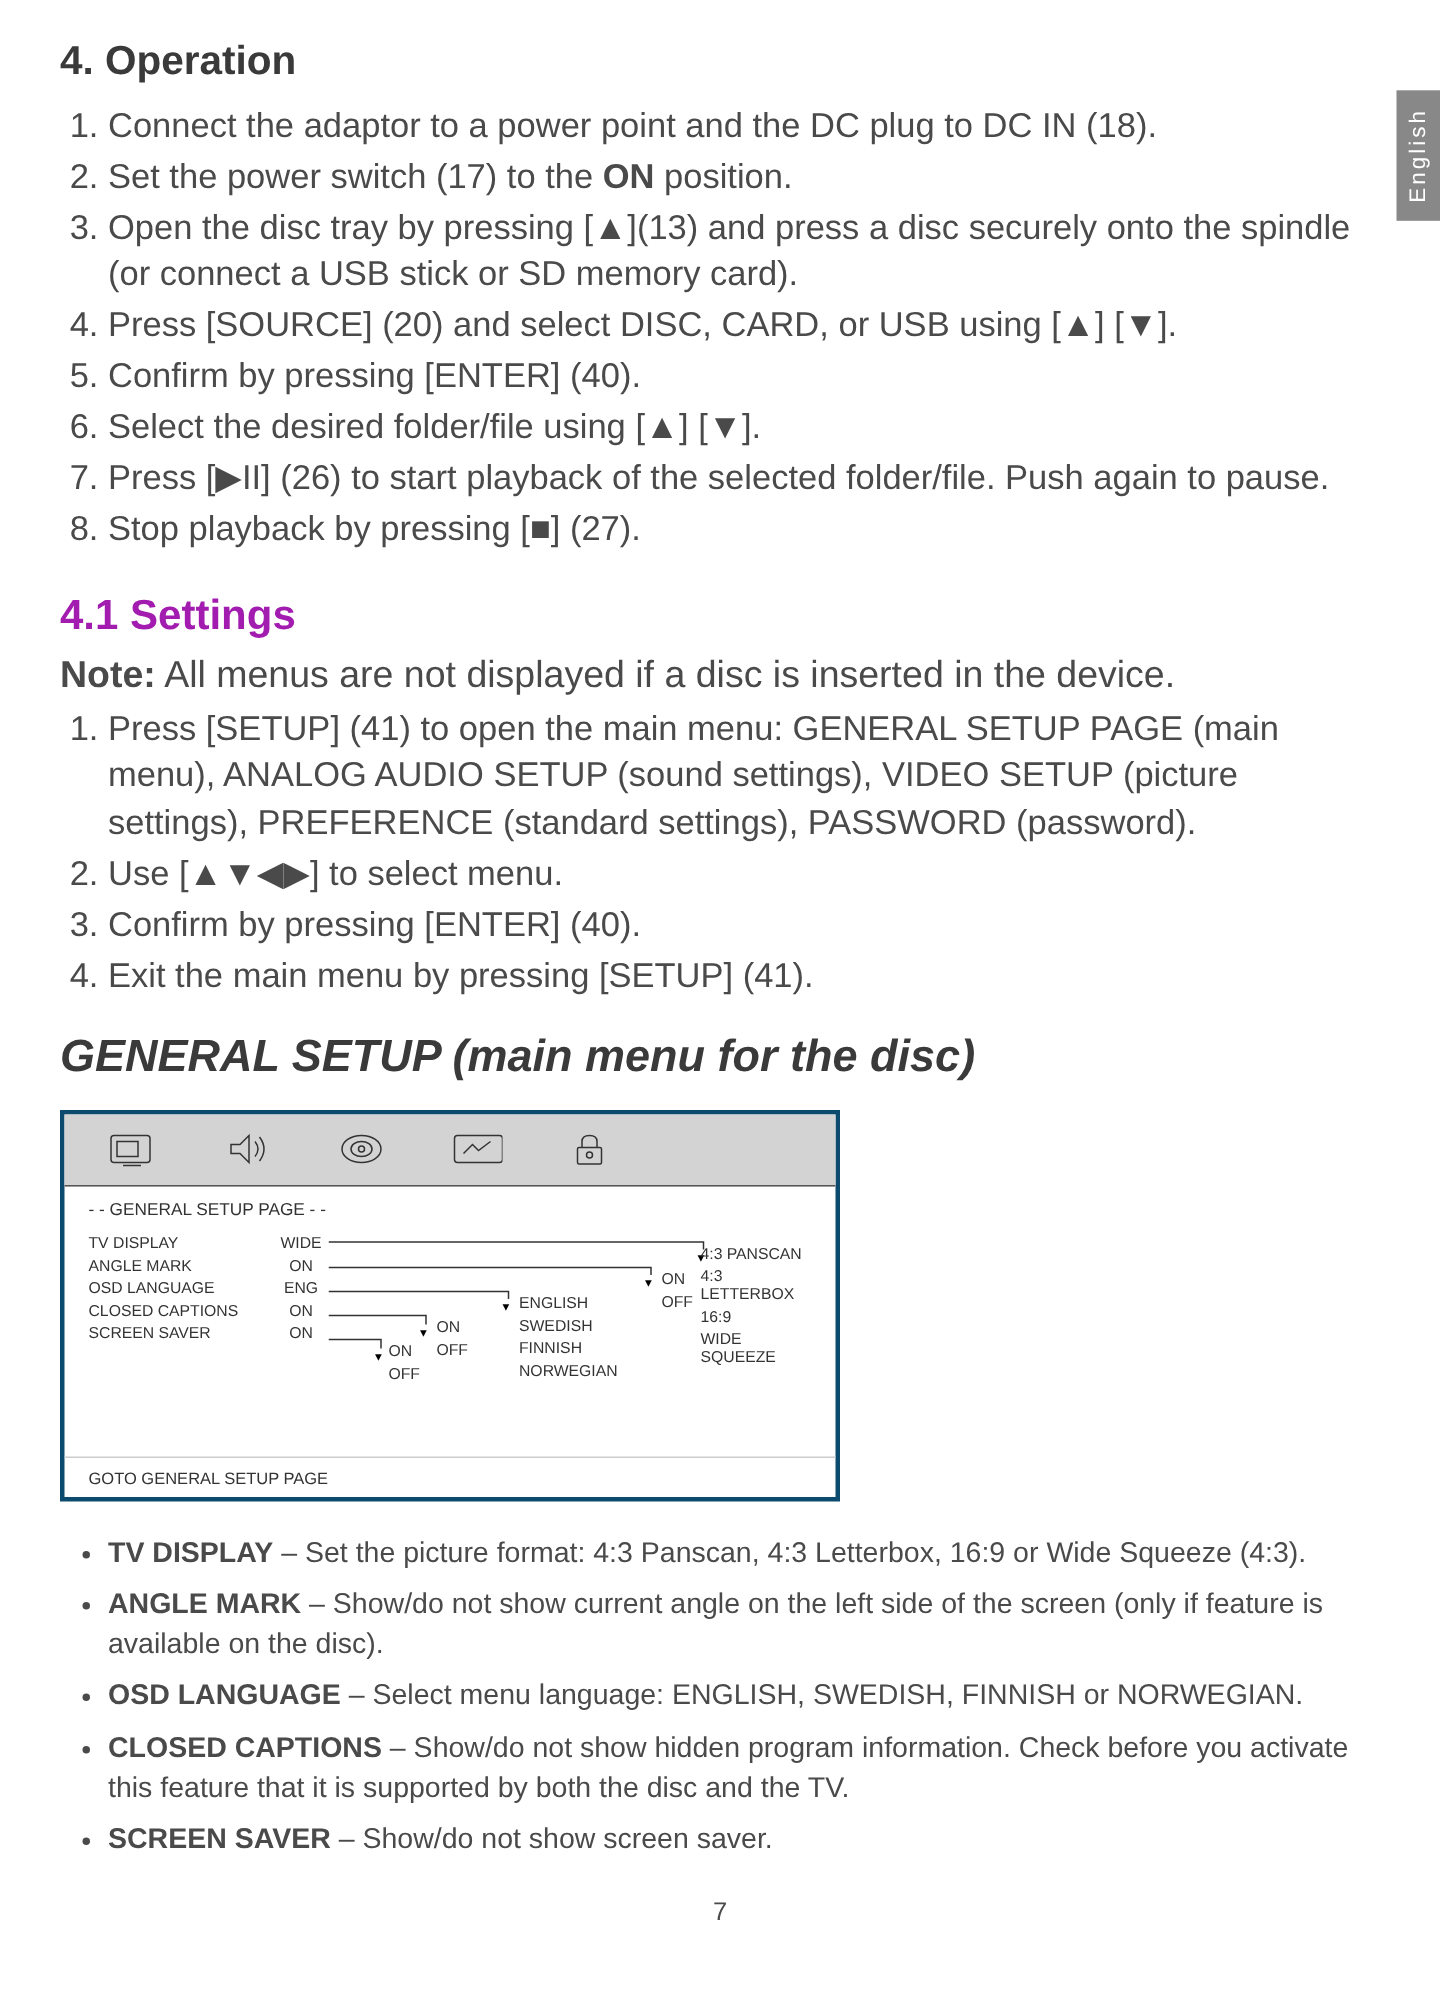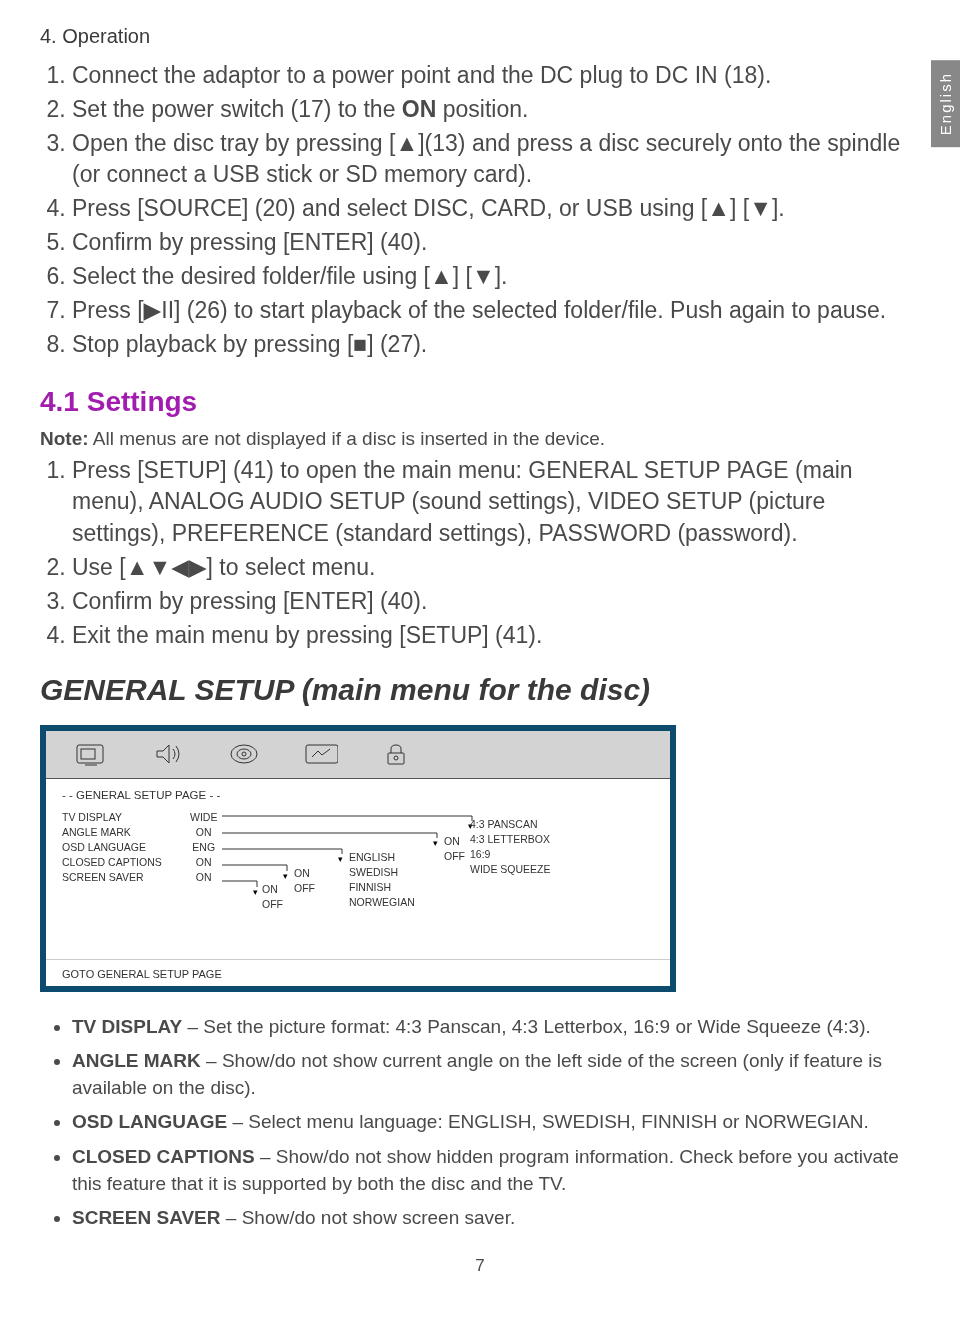--- a/index.html
+++ b/index.html
@@ -5,41 +5,41 @@
     * { box-sizing: border-box; margin: 0; padding: 0; }
     body {
       width: 960px;
       height: 1343px;
       font-family: Arial, Helvetica, sans-serif;
       color: #4a4a4a;
       background: #fff;
       position: relative;
       padding: 25px 40px 20px 40px;
     }
-    h1 { font-size: 20px; font-weight: normal; color: #3a3a3a; margin-bottom: 12px; }
+    h1 { font-size: 27px; font-weight: bold; color: #3a3a3a; margin-bottom: 12px; }
     h2 { font-size: 28px; font-weight: bold; color: #a21caf; margin-top: 26px; margin-bottom: 10px; }
     h3 { font-size: 30px; font-weight: bold; font-style: italic; color: #3a3a3a; margin-top: 22px; margin-bottom: 18px; }
     ol.steps { list-style: decimal; padding-left: 32px; font-size: 23px; line-height: 1.35; }
     ol.steps li { margin-bottom: 3px; }
-    .note { font-size: 19px; margin-bottom: 5px; }
+    .note { font-size: 25px; margin-bottom: 5px; }
     .lang-tab {
       position: absolute;
       top: 60px;
       right: 0px;
       background: #888;
       color: #fff;
       font-size: 15px;
       letter-spacing: 2px;
       writing-mode: vertical-rl;
       transform: rotate(180deg);
       padding: 12px 6px;
     }
     .diagram {
-      border: 6px solid #0c4a6e;
-      width: 636px;
+      border: 3px solid #0c4a6e;
+      width: 520px;
       margin-top: 10px;
       margin-bottom: 22px;
       font-size: 11.5px;
       color: #333;
     }
     .diagram-iconbar {
       background: #d3d3d3;
       border-bottom: 1px solid #555;
       height: 48px;
       display: flex;

